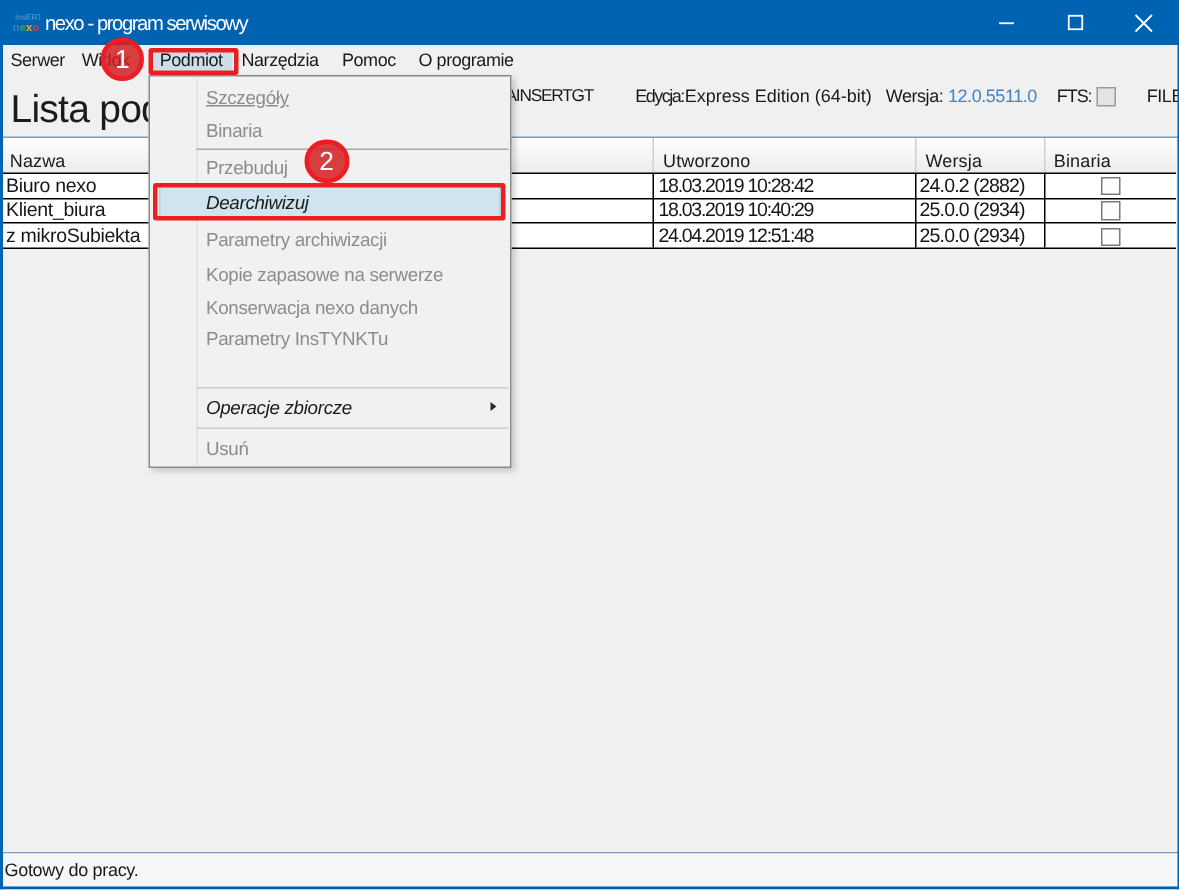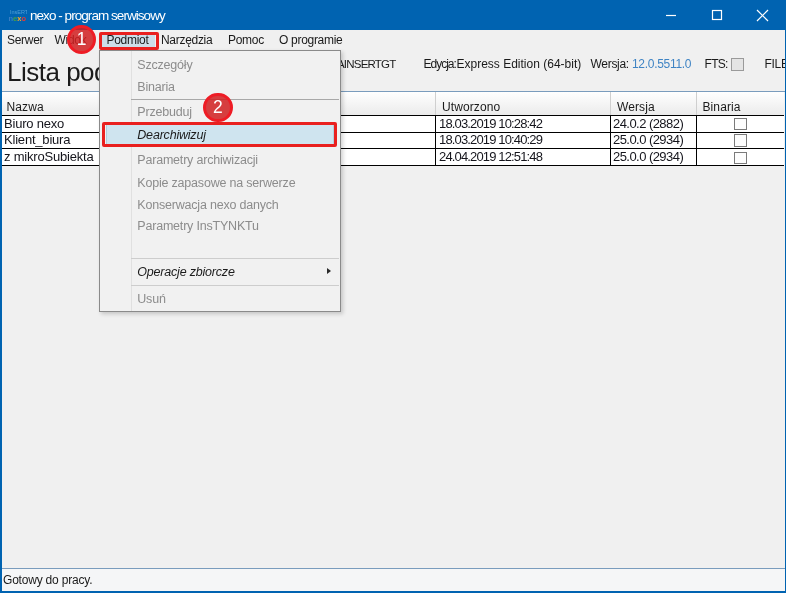--- a/index.html
+++ b/index.html
@@ -96,21 +96,21 @@
   <div class="abs rowtxt" style="left:439px;top:148.5px;letter-spacing:-0.85px;">24.04.2019 12:51:48</div>
   <div class="abs rowtxt" style="left:613px;top:115.5px;letter-spacing:-0.55px;">24.0.2 (2882)</div>
   <div class="abs rowtxt" style="left:613px;top:132px;letter-spacing:-0.55px;">25.0.0 (2934)</div>
   <div class="abs rowtxt" style="left:613px;top:148.5px;letter-spacing:-0.55px;">25.0.0 (2934)</div>
   <div class="abs cb" style="left:733.5px;top:117.5px;"></div>
   <div class="abs cb" style="left:733.5px;top:134.3px;"></div>
   <div class="abs cb" style="left:733.5px;top:151.5px;"></div>
 
   <div class="abs" id="menu">
     <div class="abs" style="left:30.9px;top:0;width:1px;height:100%;background:#e0e0e0;"></div>
-    <div class="abs mi dis" style="top:3.5px;">Szczegóły</div>
+    <div class="abs mi dis" style="top:3.5px;text-decoration:underline;">Szczegóły</div>
     <div class="abs mi dis" style="top:25.5px;">Binaria</div>
     <div class="abs msep" style="top:48px;background:#a8a8a8;"></div>
     <div class="abs mi dis" style="top:50px;">Przebuduj</div>
     <div class="abs" style="left:5.5px;top:72.5px;width:228px;height:23px;background:#cfe4ef;border:1px solid #b2cedd;box-sizing:border-box;"></div>
     <div class="abs mi ena" style="top:73.5px;">Dearchiwizuj</div>
     <div class="abs mi dis" style="top:98px;">Parametry archiwizacji</div>
     <div class="abs mi dis" style="top:121.5px;">Kopie zapasowe na serwerze</div>
     <div class="abs mi dis" style="top:143px;">Konserwacja nexo danych</div>
     <div class="abs mi dis" style="top:164.5px;">Parametry InsTYNKTu</div>
     <div class="abs msep" style="top:207.5px;"></div>

